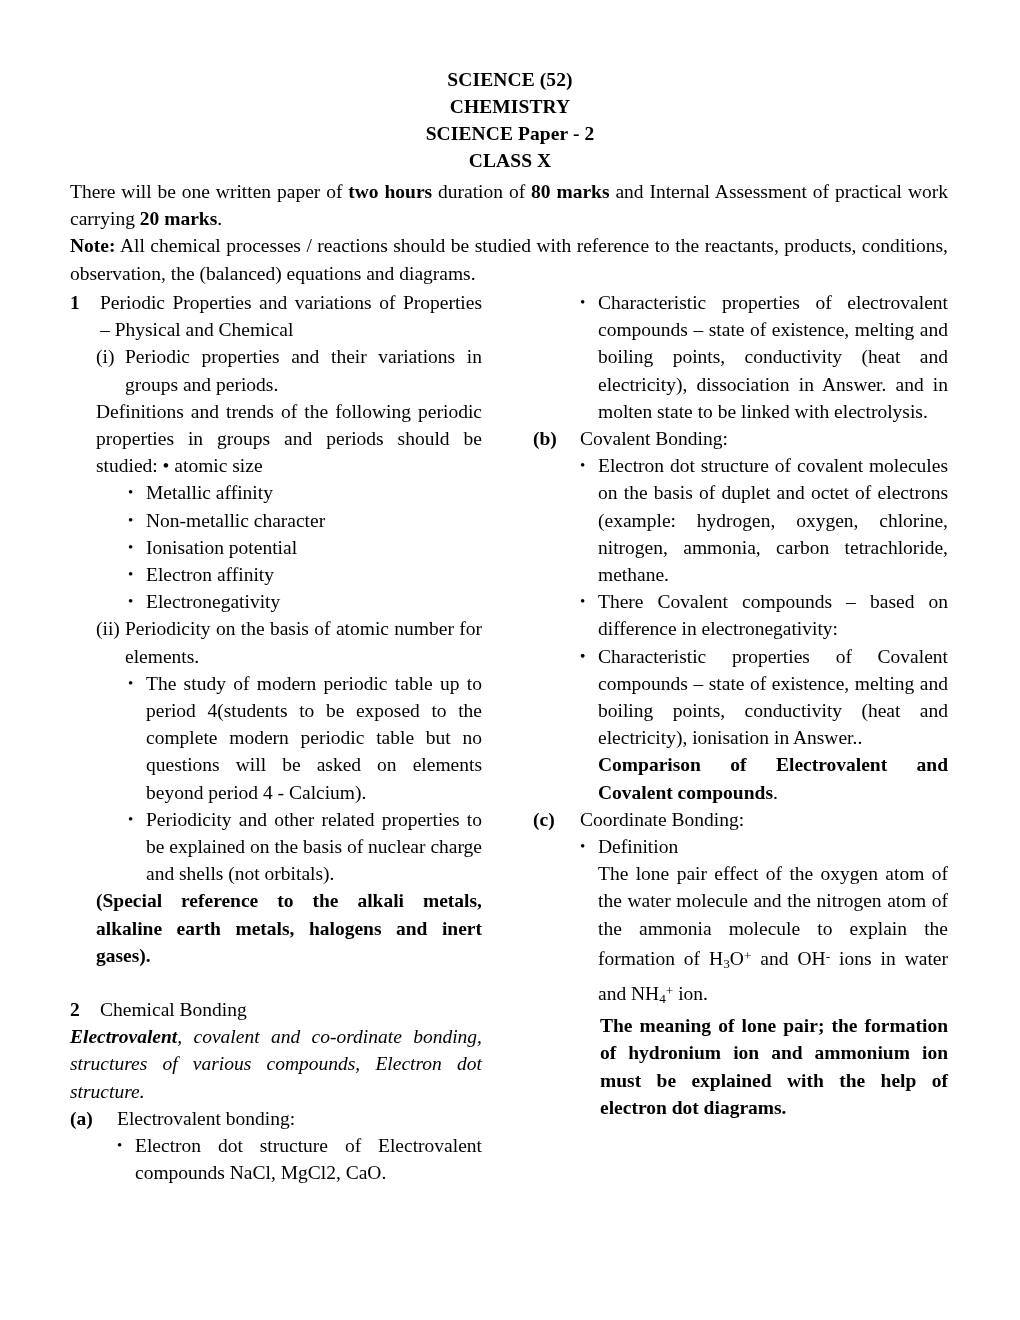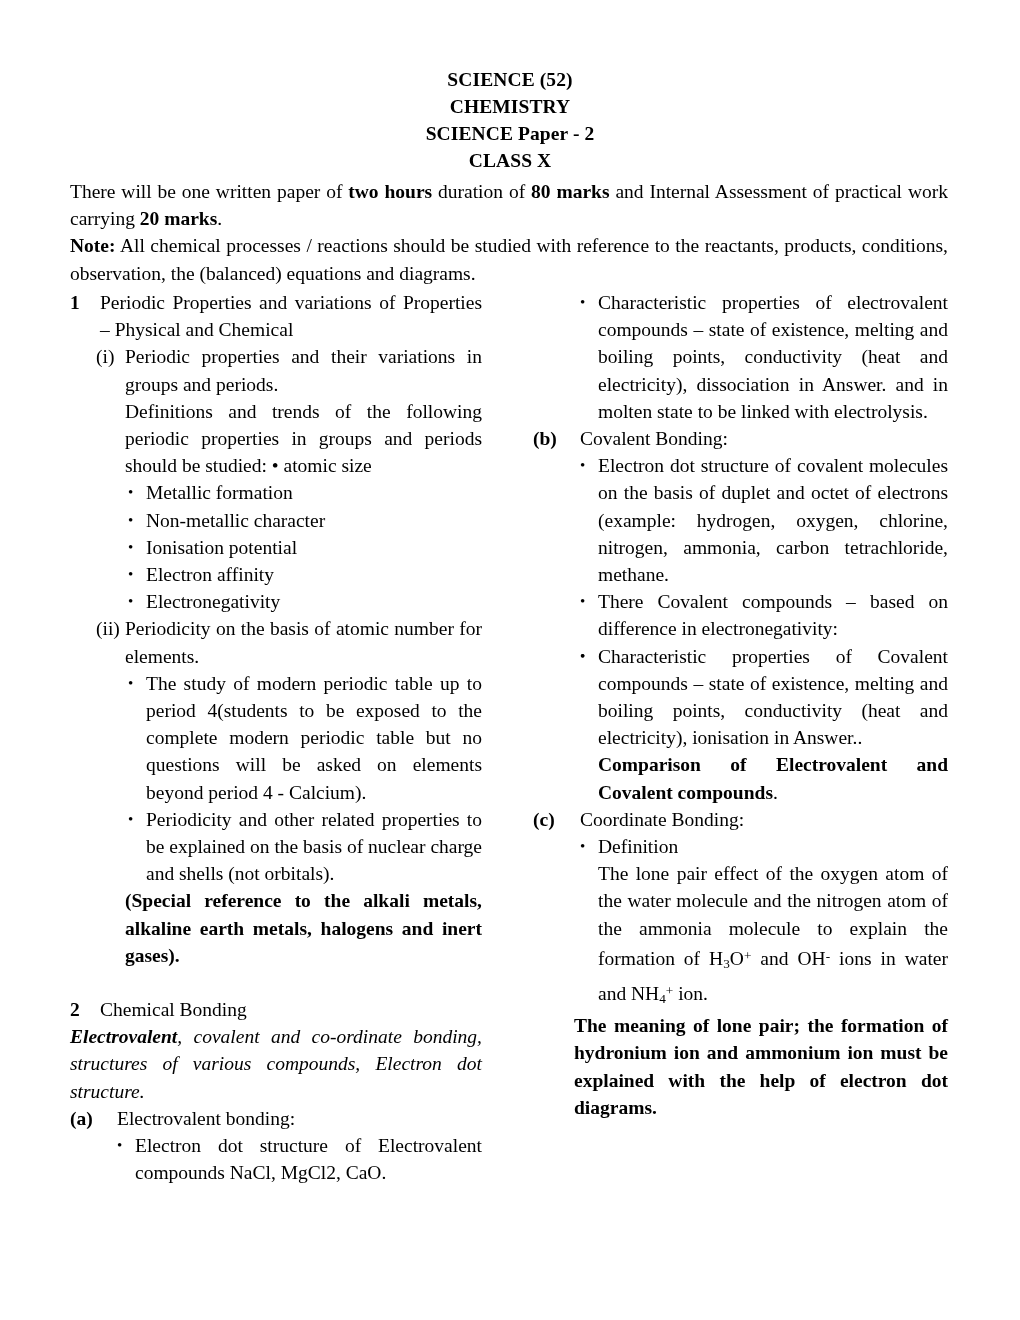--- a/index.html
+++ b/index.html
@@ -84,21 +84,21 @@
     text-align: justify;
   }
   .roman-item > .marker {
     position: absolute;
     left: 0;
     top: 0;
   }
 
   
   .cont {
-    margin-left: 55px;
+    margin-left: 26px;
     text-align: justify;
   }
 
   
   .bullets {
     margin: 0;
     padding: 0;
     list-style: none;
   }
   .bullets > li {
@@ -179,21 +179,21 @@
     </div>
 
     <div class="roman-item">
       <span class="marker">(i)</span>
       <span>Periodic properties and their variations in groups and periods.</span>
     </div>
 
     <div class="cont">Definitions and trends of the following periodic properties in groups and periods should be studied: • atomic size</div>
 
     <ul class="bullets">
-      <li class="nojust"><span class="bullet">•</span><span>Metallic formation</span></li>
+      <li class="nojust"><span class="bullet">•</span><span>Metallic affinity</span></li>
       <li class="nojust"><span class="bullet">•</span><span>Non-metallic character</span></li>
       <li class="nojust"><span class="bullet">•</span><span>Ionisation potential</span></li>
       <li class="nojust"><span class="bullet">•</span><span>Electron affinity</span></li>
       <li class="nojust"><span class="bullet">•</span><span>Electronegativity</span></li>
     </ul>
 
     <div class="roman-item">
       <span class="marker">(ii)</span>
       <span>Periodicity on the basis of atomic number for elements.</span>
     </div>
@@ -251,17 +251,17 @@
       <span class="marker">(c)</span>
       <span>Coordinate Bonding:</span>
     </div>
 
     <ul class="sub-bullets">
       <li class="nojust"><span class="bullet">•</span><span>Definition</span></li>
     </ul>
 
     <div style="margin-left:65px; text-align:justify;"><span>The lone pair effect of the oxygen atom of the water molecule and the nitrogen atom of the ammonia molecule to explain the formation of H</span><sub>3</sub><span>O</span><sup>+</sup><span> and OH</span><sup>-</sup><span> ions in water and NH</span><sub>4</sub><sup>+</sup><span> ion.</span></div>
 
-    <div style="margin-left:41px; text-align:justify;"><b>The meaning of lone pair; the formation of hydronium ion and ammonium ion must be explained with the help of electron dot diagrams.</b></div>
+    <div style="margin-left:67px; text-align:justify;"><b>The meaning of lone pair; the formation of hydronium ion and ammonium ion must be explained with the help of electron dot diagrams.</b></div>
 
   </div>
 
 </div>
 
 </body></html>

